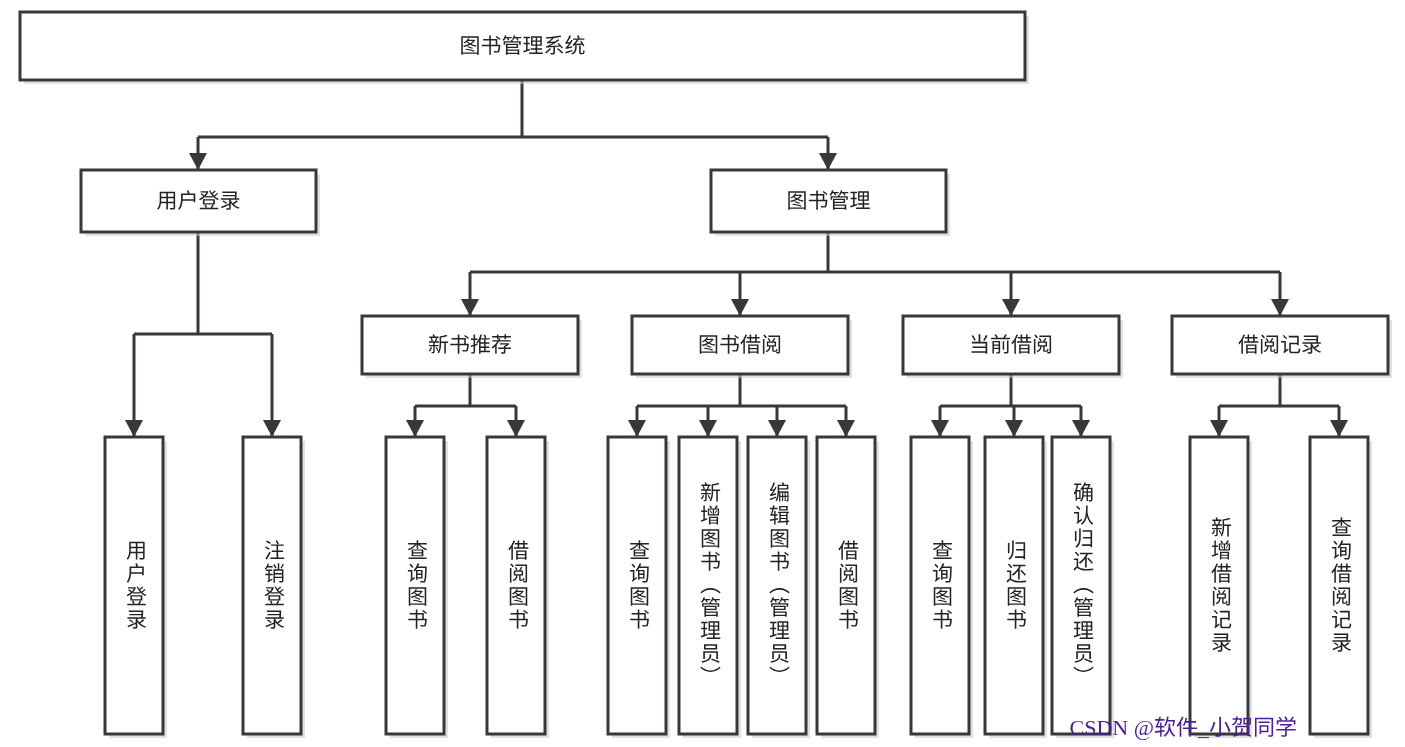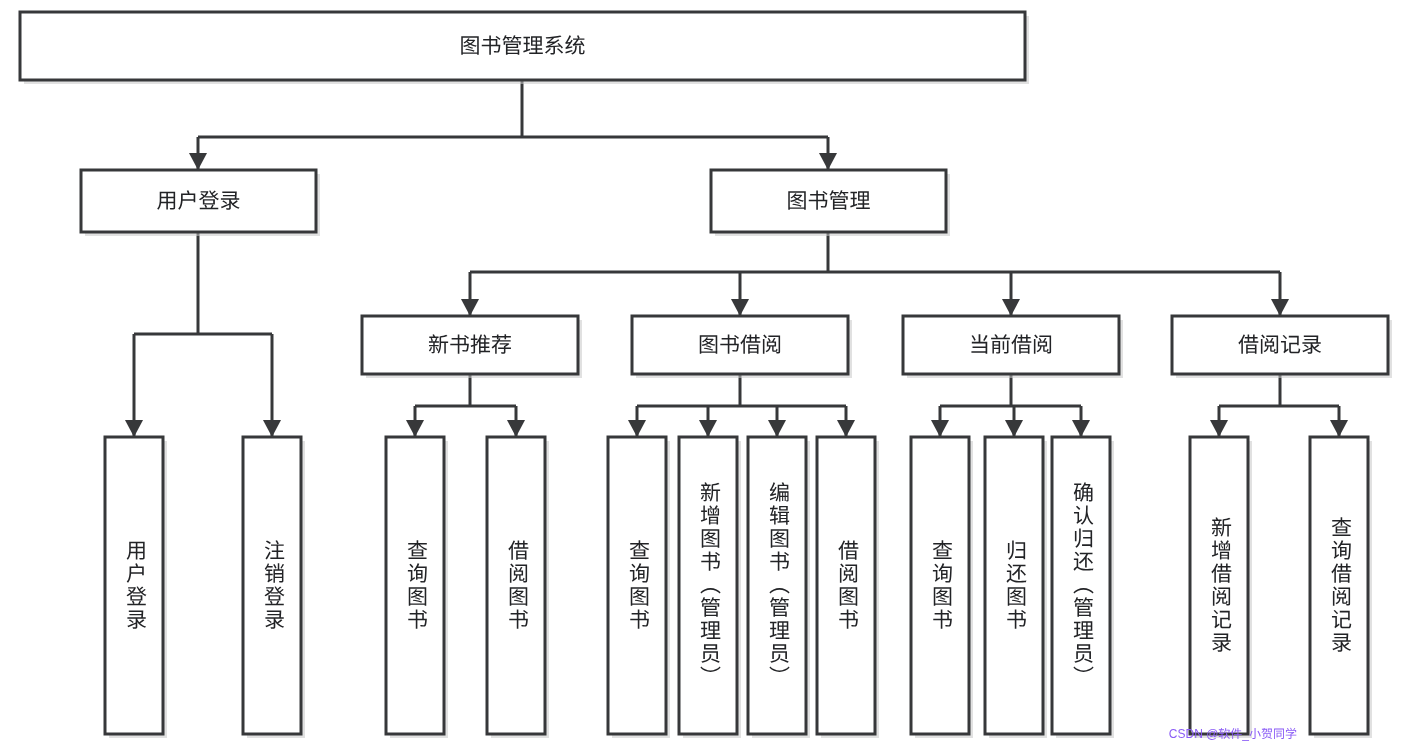--- a/index.html
+++ b/index.html
@@ -67,23 +67,23 @@
     letter-spacing: 2px;
     white-space: nowrap;
     text-align: center;
     pointer-events: none;
     transform: translateX(-50%);
   }
   .watermark {
     position: absolute;
     right: 8px;
     bottom: 6px;
-    font-family: Liberation Sans, sans-serif;
-    font-size: 12px;
-    color: #8b5cf6;
+    font-family: Liberation Serif, serif;
+    font-size: 22px;
+    color: #4c1d95;
     white-space: nowrap;
     user-select: none;
   }
 </style>
 </head>
 <body>
 
 <div id="diagram-root">
   <svg class="diagram-canvas" viewBox="0 0 1405 747">
     <g id="edge-layer">

